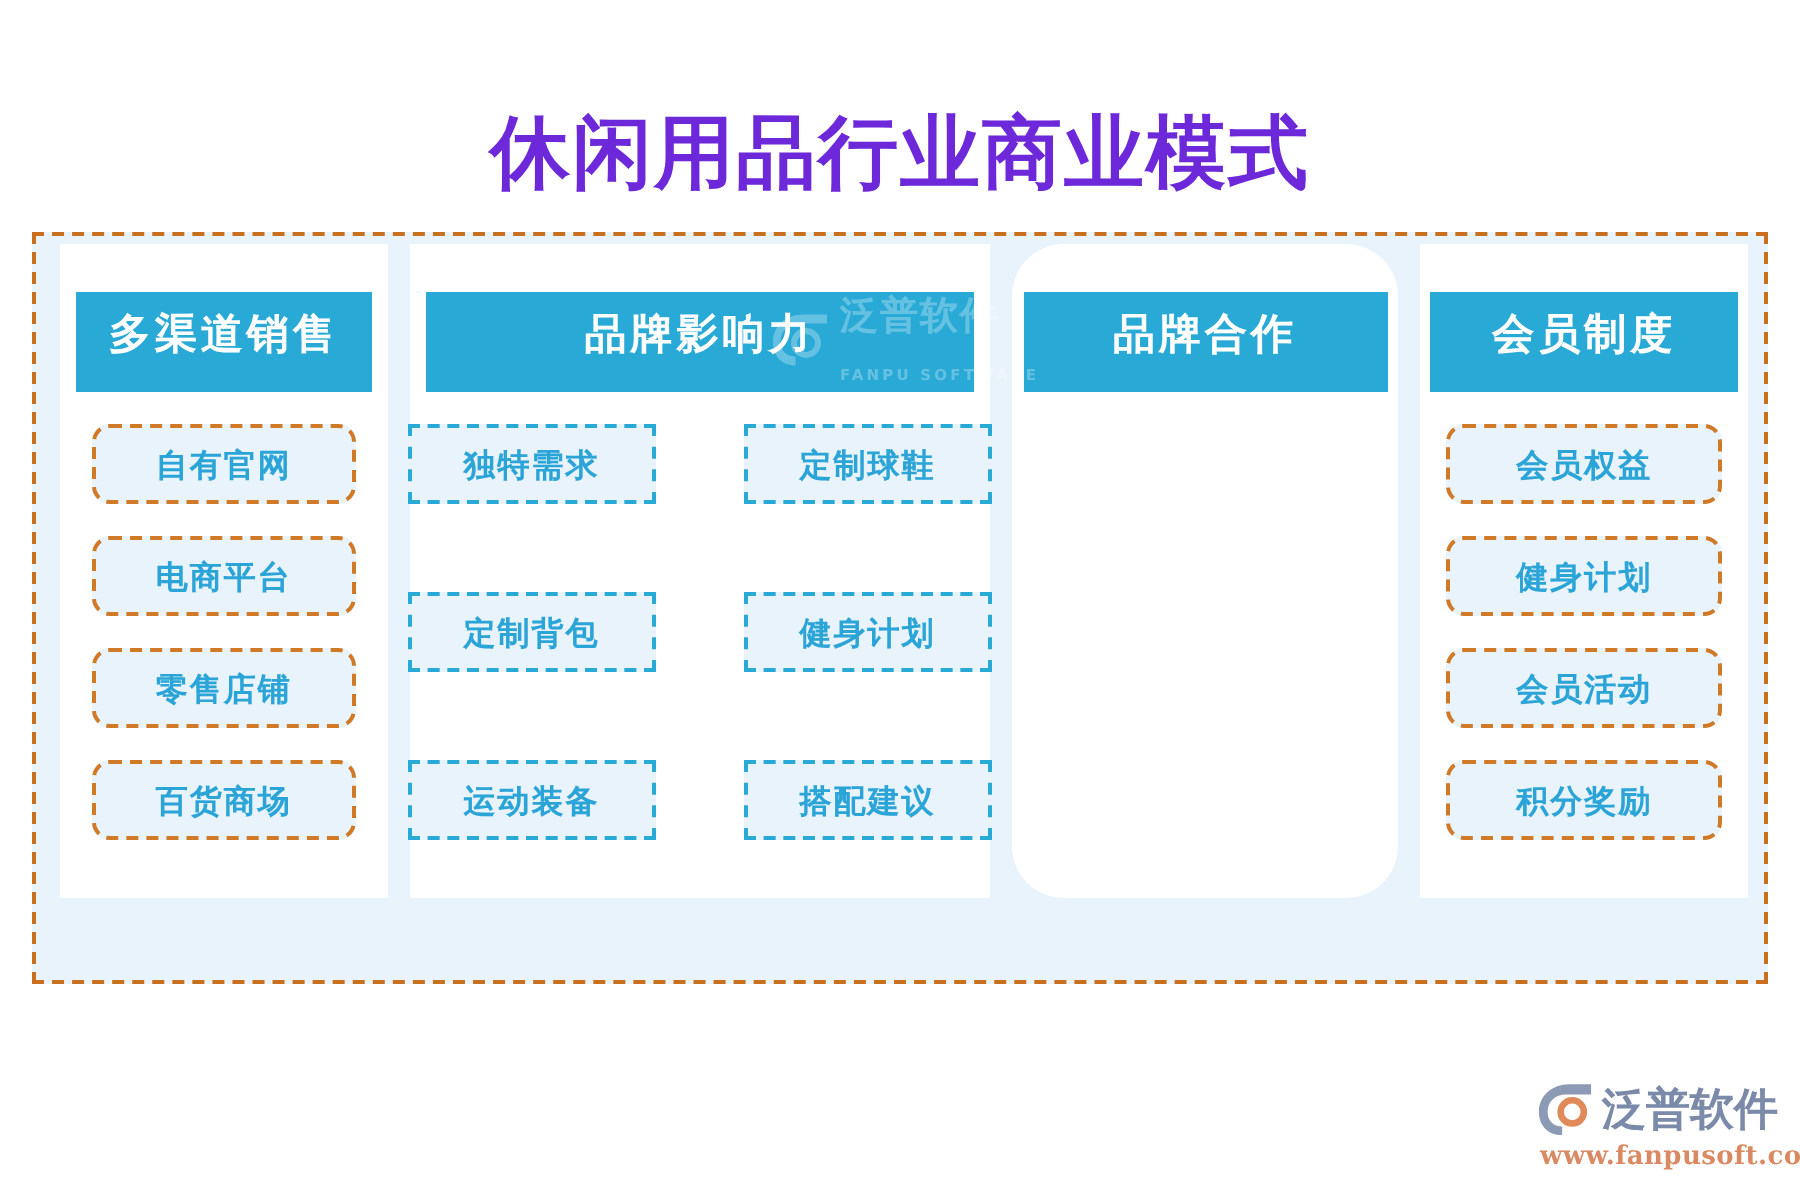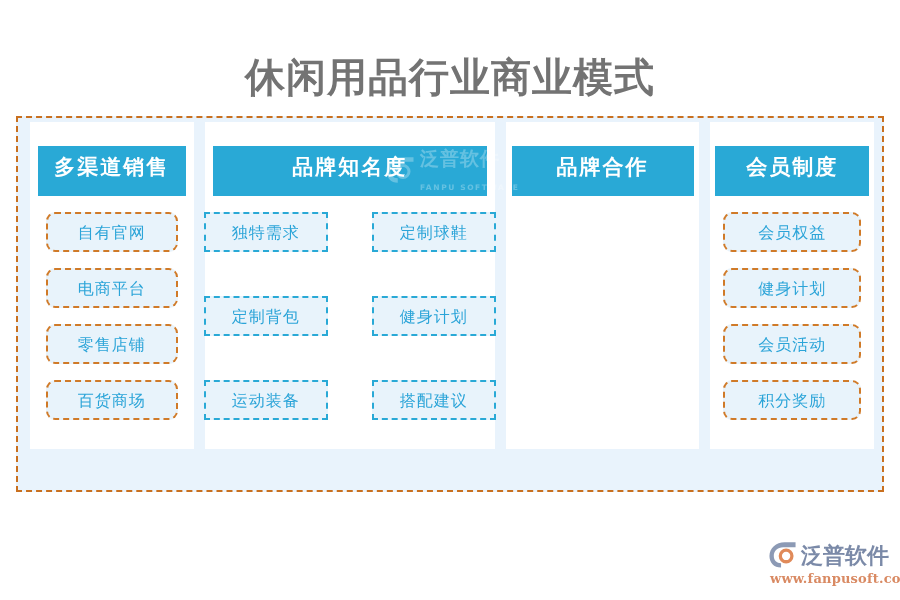--- a/index.html
+++ b/index.html
@@ -19,21 +19,21 @@
   .page-title {
     position: absolute;
     left: 0;
     top: 52px;
     width: 900px;
     text-align: center;
     font-family: "DejaVu Serif", "Liberation Serif", serif;
     font-size: 40px;
     font-weight: bold;
     letter-spacing: 1px;
-    color: #737373;
+    color: #6d28d9;
     line-height: 50px;
     white-space: nowrap;
   }
 
   
   .frame {
     position: absolute;
     left: 16px;
     top: 116px;
     width: 868px;
@@ -59,21 +59,21 @@
     background: #ffffff;
     height: 327px;
     box-sizing: border-box;
     display: flex;
     flex-direction: column;
     align-items: center;
     position: relative;
   }
   .col-w1 { width: 164px; }
   .col-w2 { width: 290px; }
-  .col-w3 { width: 194px; }
+  .col-w3 { width: 194px; border-radius: 26px; }
   .col-w4 { width: 164px; }
 
   .col-header {
     margin-top: 24px;
     height: 50px;
     line-height: 42px;
     background: #29a9d6;
     color: #ffffff;
     font-family: "DejaVu Serif", "Liberation Serif", serif;
     font-size: 21px;
@@ -106,21 +106,21 @@
 
   .item {
     height: 40px;
     line-height: 38px;
     box-sizing: border-box;
     text-align: center;
     background: #e8f3fb;
     color: #2ba4d8;
     font-family: "DejaVu Serif", "Liberation Serif", serif;
     font-size: 16px;
-    font-weight: normal;
+    font-weight: bold;
     letter-spacing: 1px;
     white-space: nowrap;
   }
 
   
   .item.pill {
     border: 2px dashed #d07a28;
     border-radius: 9px;
   }
   
@@ -239,21 +239,21 @@
       <div class="item-list">
         <div class="item pill w-132">自有官网</div>
         <div class="item pill w-132">电商平台</div>
         <div class="item pill w-132">零售店铺</div>
         <div class="item pill w-132">百货商场</div>
       </div>
     </div>
   </div>
 
   <div class="column col-w2">
-    <div class="col-header">品牌知名度</div>
+    <div class="col-header">品牌影响力</div>
     <div class="col-body">
       <div class="item-grid">
         <div class="item boxed">独特需求</div>
         <div class="item boxed">定制球鞋</div>
         <div class="item boxed">定制背包</div>
         <div class="item boxed">健身计划</div>
         <div class="item boxed">运动装备</div>
         <div class="item boxed">搭配建议</div>
       </div>
     </div>

